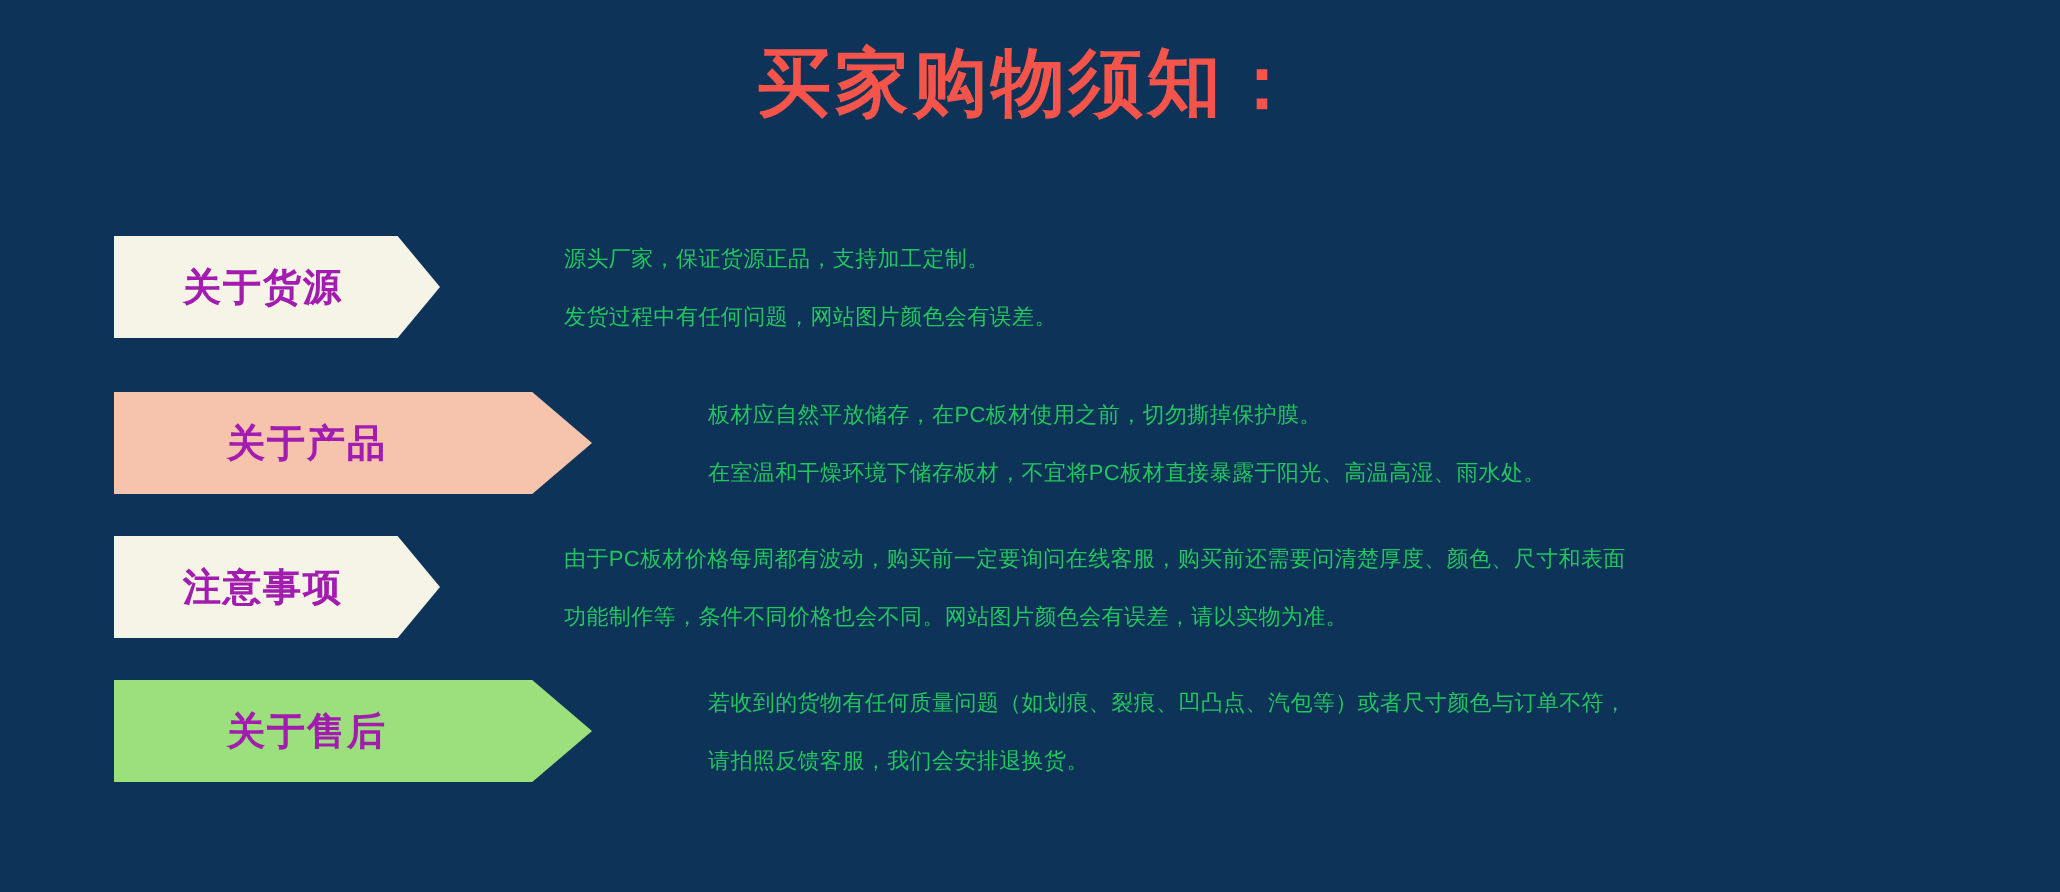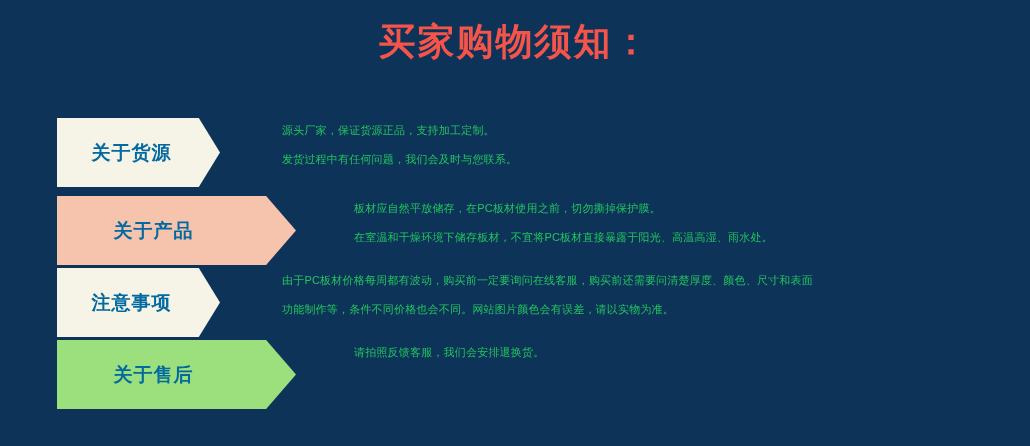--- a/index.html
+++ b/index.html
@@ -49,25 +49,25 @@
   .row-1 { top: 118px; }
   .row-2 { top: 196px; }
   .row-3 { top: 268px; }
   .row-4 { top: 340px; }
 
   
   .banner {
     position: absolute;
     left: 57px;
     top: 0;
-    height: 69px;
+    height: 51px;
     display: flex;
     align-items: center;
     justify-content: center;
-    color: #0369a1;
+    color: #a21caf;
     font-size: 19px;
     font-weight: bold;
     letter-spacing: 1px;
     white-space: nowrap;
   }
 
   .banner.short {
     width: 163px;
     padding-right: 14px;
     -webkit-clip-path: polygon(0 0, 87% 0, 100% 50%, 87% 100%, 0 100%);
@@ -106,21 +106,21 @@
 <body>
 
 <div id="page">
 
   <div class="title">买家购物须知：</div>
 
   <div class="row row-1">
     <div class="banner short cream">关于货源</div>
     <div class="body-text near">
       <span class="line">源头厂家，保证货源正品，支持加工定制。</span>
-      <span class="line">发货过程中有任何问题，我们会及时与您联系。</span>
+      <span class="line">发货过程中有任何问题，网站图片颜色会有误差。</span>
     </div>
   </div>
 
   <div class="row row-2">
     <div class="banner long peach">关于产品</div>
     <div class="body-text far">
       <span class="line">板材应自然平放储存，在PC板材使用之前，切勿撕掉保护膜。</span>
       <span class="line">在室温和干燥环境下储存板材，不宜将PC板材直接暴露于阳光、高温高湿、雨水处。</span>
     </div>
   </div>
@@ -129,17 +129,18 @@
     <div class="banner short cream">注意事项</div>
     <div class="body-text near">
       <span class="line">由于PC板材价格每周都有波动，购买前一定要询问在线客服，购买前还需要问清楚厚度、颜色、尺寸和表面</span>
       <span class="line">功能制作等，条件不同价格也会不同。网站图片颜色会有误差，请以实物为准。</span>
     </div>
   </div>
 
   <div class="row row-4">
     <div class="banner long green">关于售后</div>
     <div class="body-text far">
+      <span class="line">若收到的货物有任何质量问题（如划痕、裂痕、凹凸点、汽包等）或者尺寸颜色与订单不符，</span>
       <span class="line">请拍照反馈客服，我们会安排退换货。</span>
     </div>
   </div>
 
 </div>
 
 </body></html>

